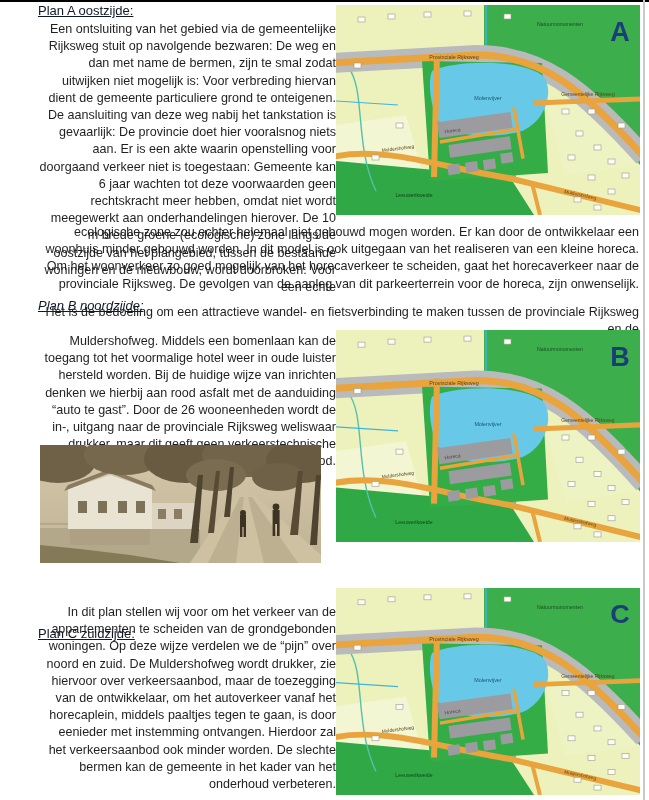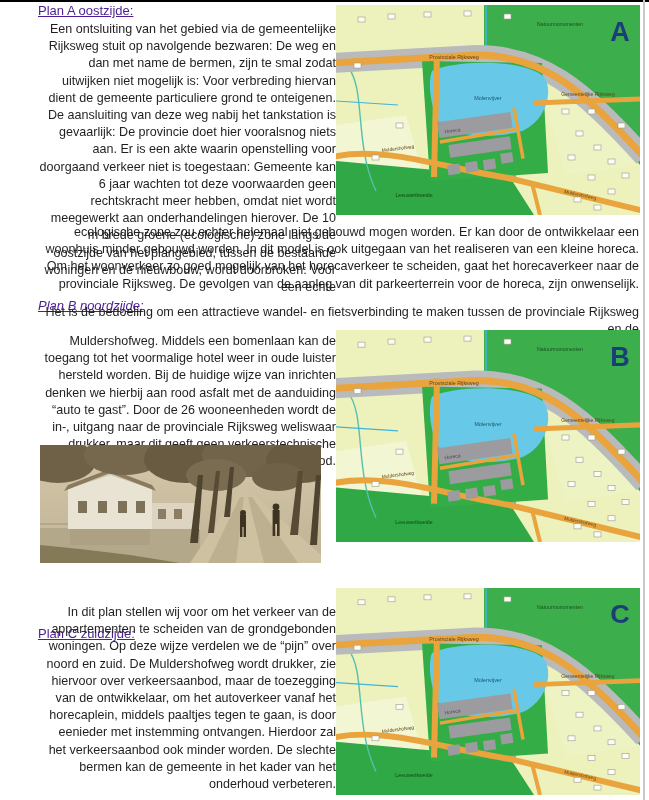--- a/index.html
+++ b/index.html
@@ -1,20 +1,20 @@
 <!DOCTYPE html>
 <html><head>
 <meta charset="utf-8">
 <style>
   html,body{margin:0;padding:0;background:#fff;}
   .page{position:relative;width:649px;height:800px;background:#ffffff;overflow:hidden;
         font-family:"Liberation Sans",sans-serif;color:#222;}
   .top-rule{position:absolute;left:0;top:0;width:649px;height:2px;background:#000;}
   .right-rule{position:absolute;left:643px;top:0;width:2px;height:800px;background:#c9c9c9;}
-  .heading{position:absolute;font-size:13px;text-decoration:underline;color:#4c1d95;}
+  .heading{position:absolute;font-size:13px;text-decoration:underline;color:#0f172a;}
   .body-text{position:absolute;font-size:12.55px;line-height:17.2px;color:#1f1f1f;text-align:right;}
   .narrow{width:298px;}
   .wide{width:601px;}
   .map-box{position:absolute;width:304px;}
   .map-box svg{display:block;width:100%;height:100%;}
   .photo-box{position:absolute;left:40px;top:445px;width:281px;height:118px;}
   .photo-box svg{display:block;width:100%;height:100%;}
 </style>
 </head>
 <body>

